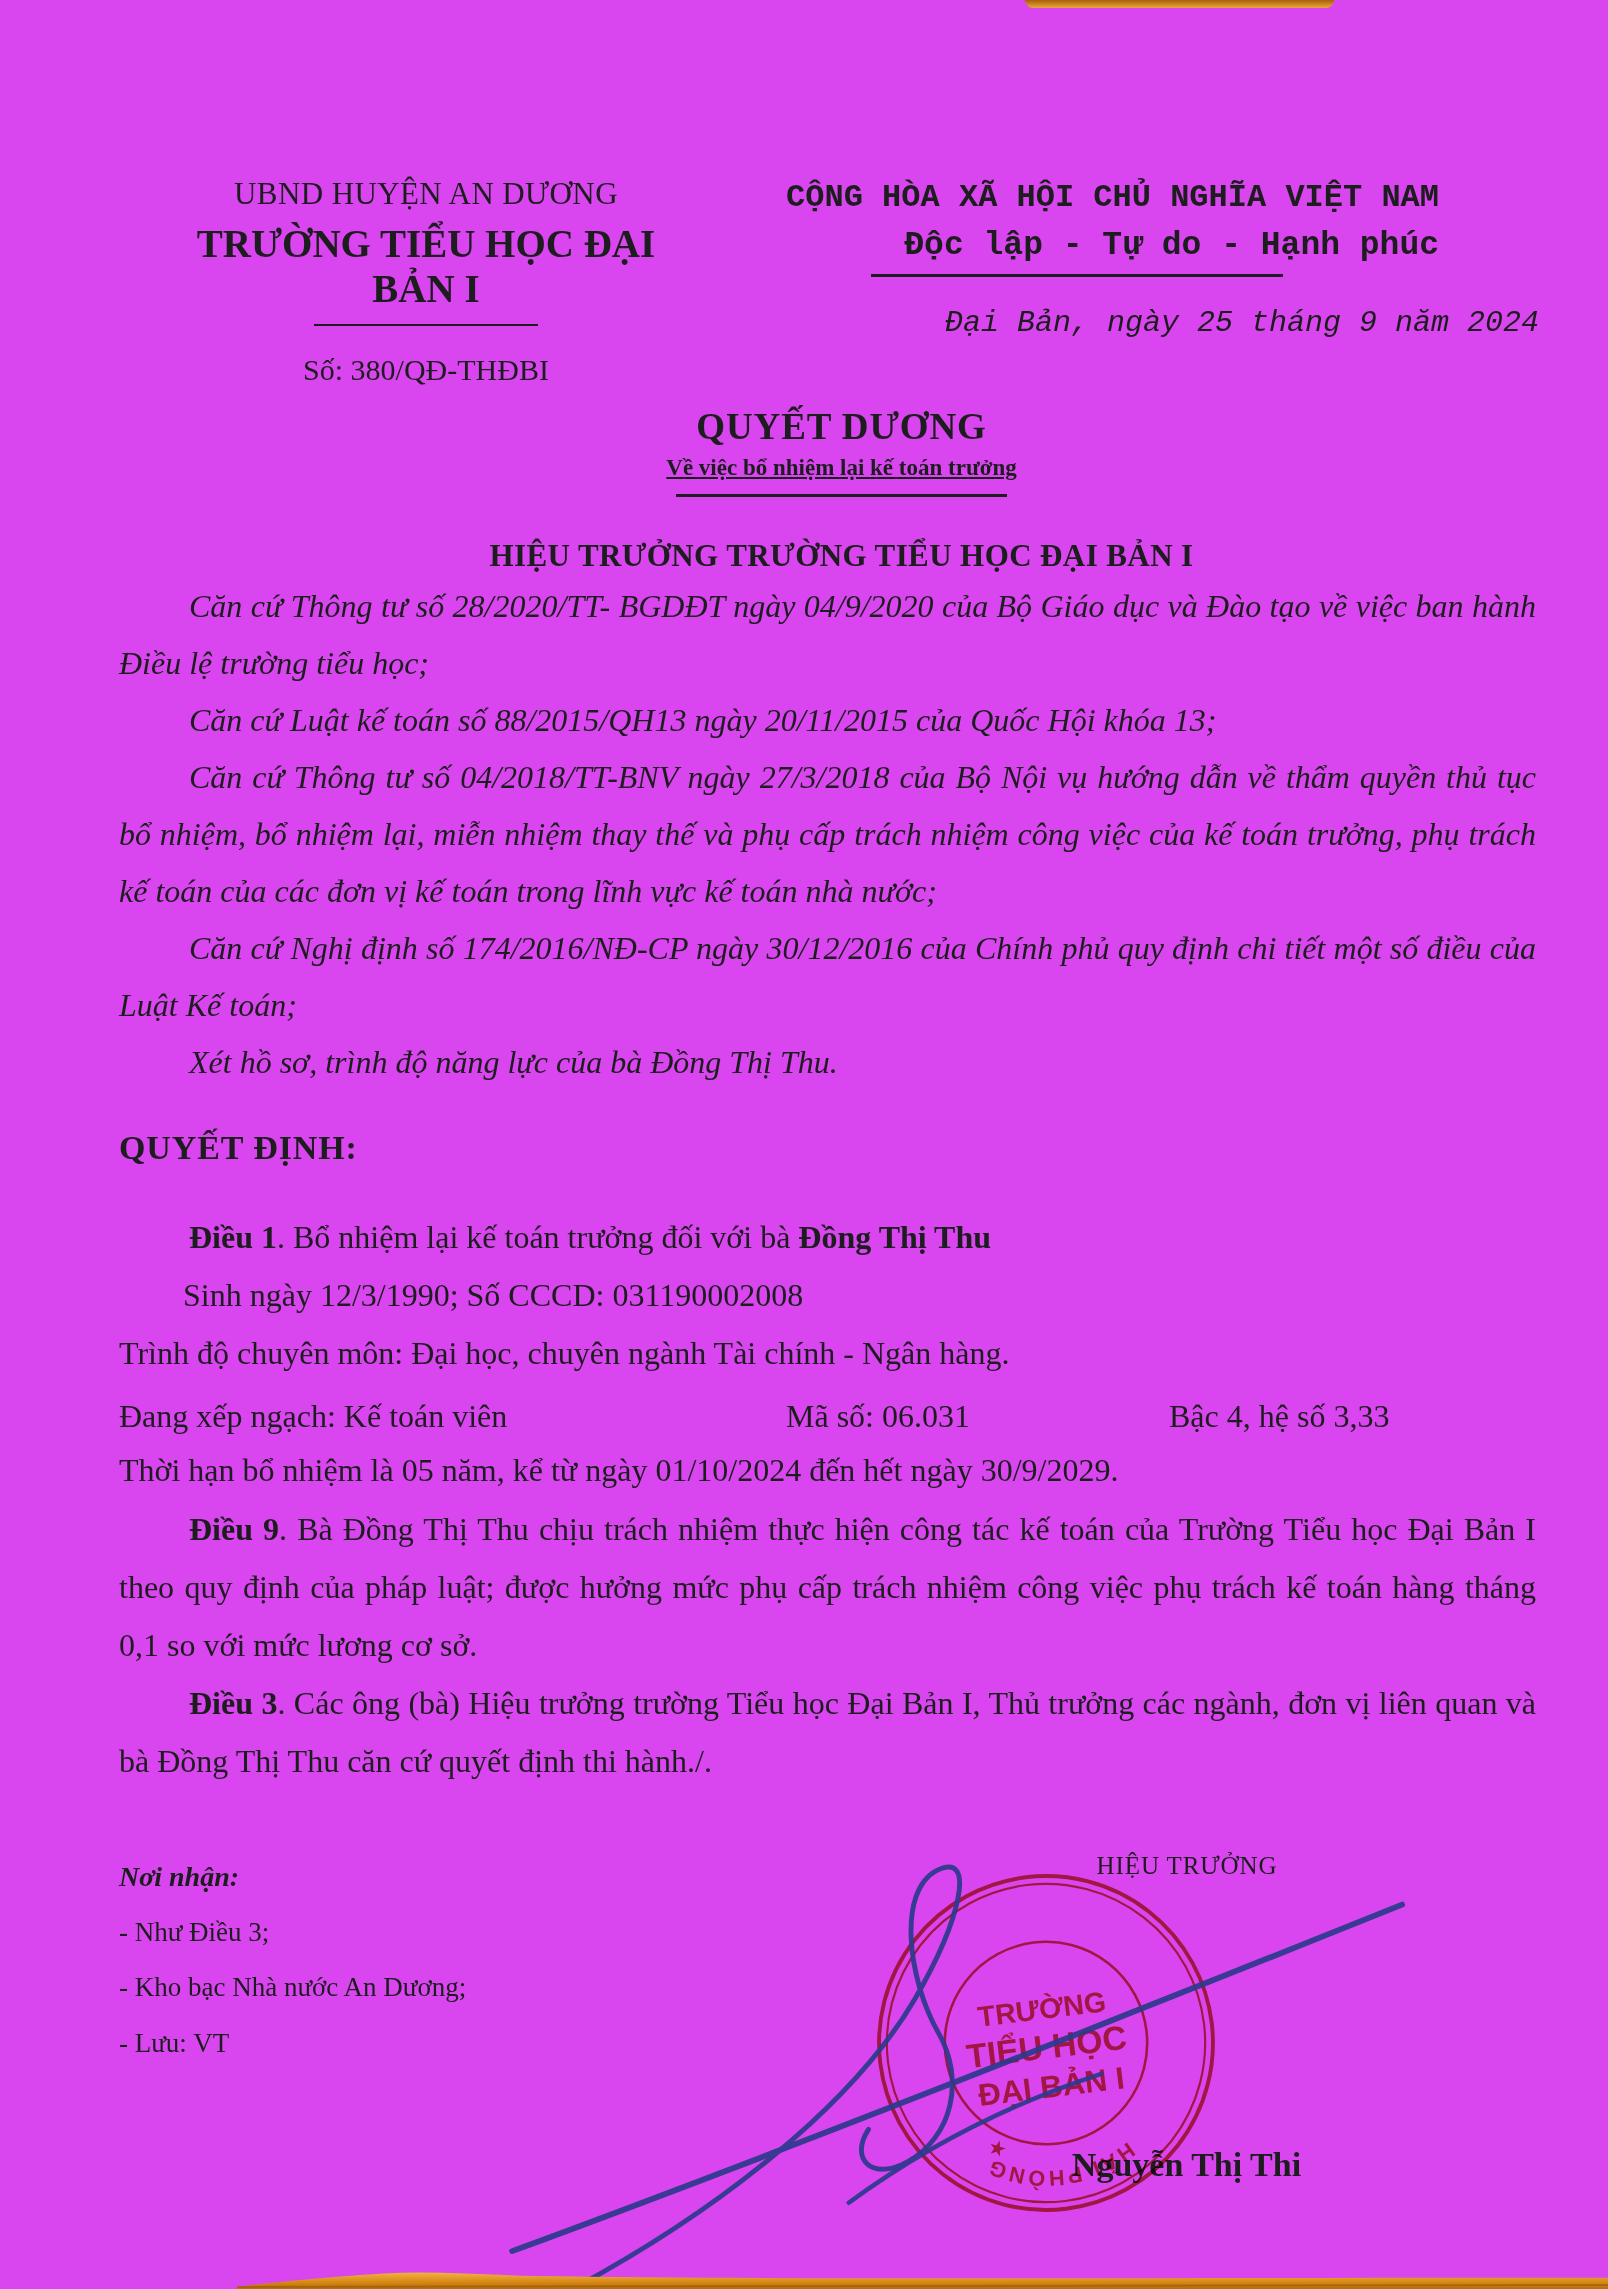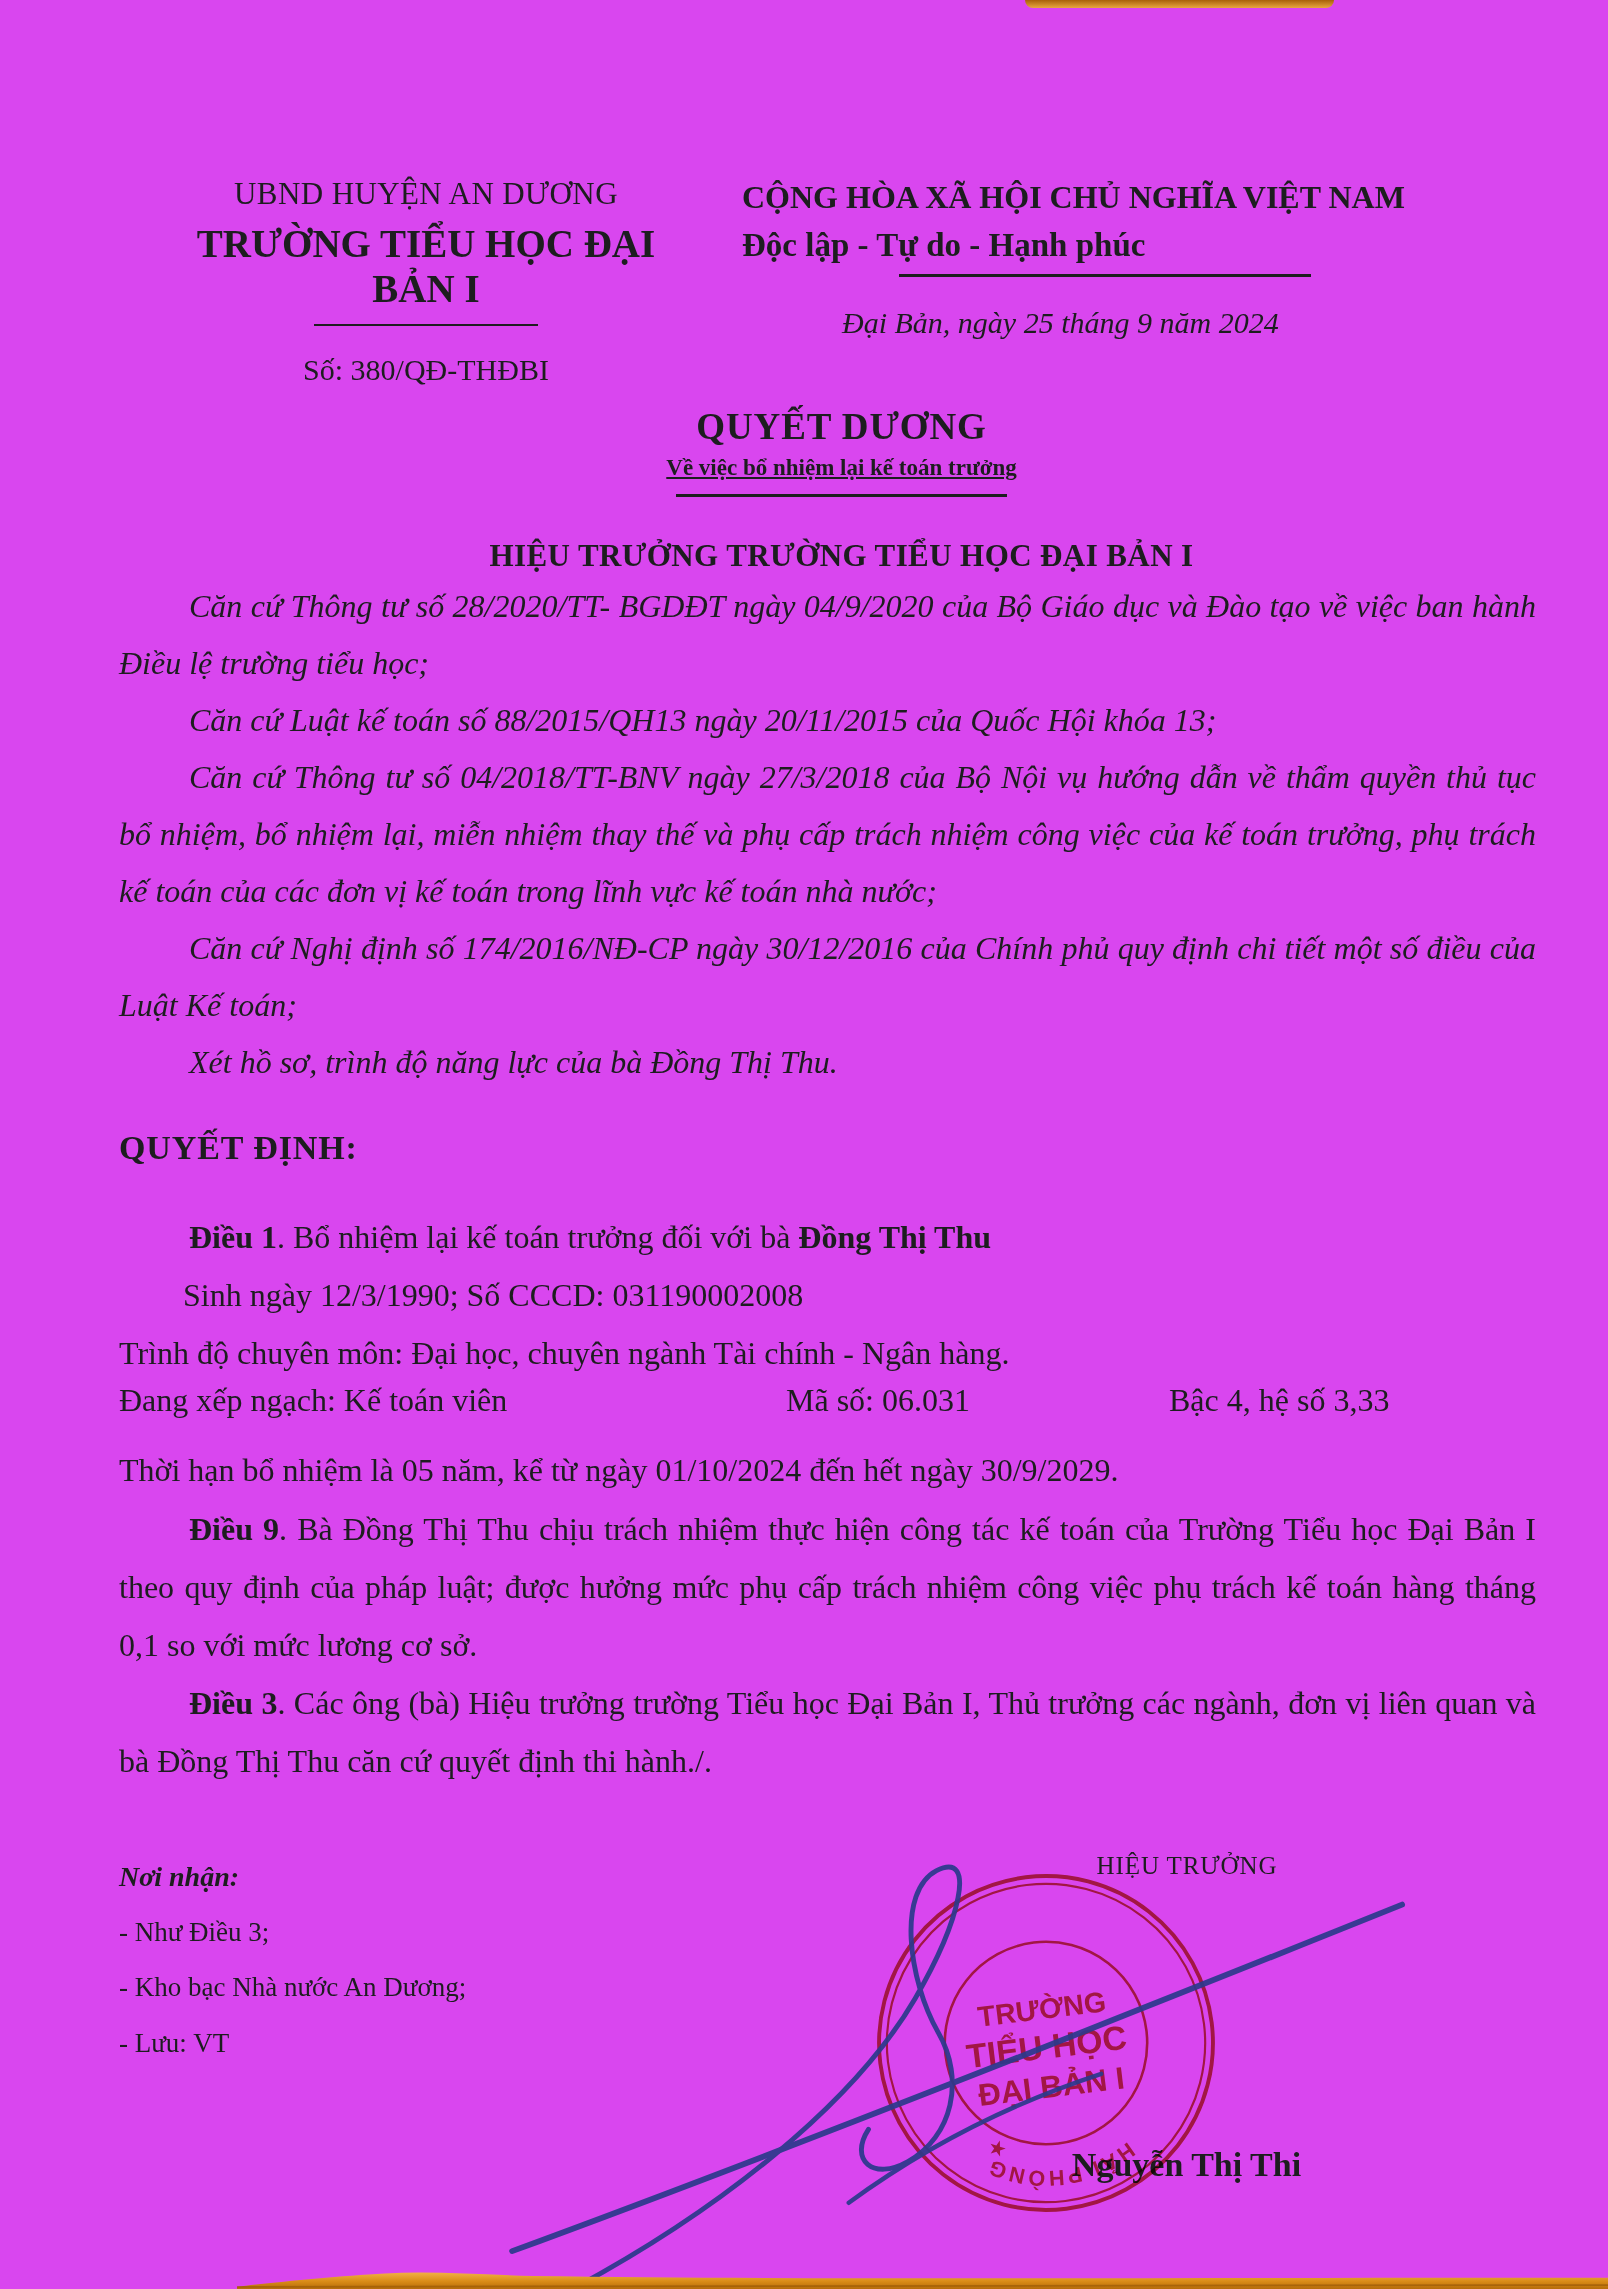--- a/index.html
+++ b/index.html
@@ -10,21 +10,21 @@
     overflow:hidden;
     font-family:"Liberation Serif","DejaVu Serif",serif;
     color:#1d1d1f;
   }
   
   .hdr-left{position:absolute;left:175px;top:176px;width:502px;text-align:center;}
   .hdr-left .l1{font-size:31px;letter-spacing:0.4px;}
   .hdr-left .l2{font-size:39px;font-weight:bold;margin-top:9px;}
   .hdr-left .rule{width:224px;height:2.7px;background:#1d1d1f;margin:12.5px auto 0;}
   .hdr-left .num{font-size:30px;margin-top:27px;}
-  .hdr-right{position:absolute;left:742px;top:179px;width:725px;text-align:left;}
+  .hdr-right{position:absolute;left:714px;top:179px;width:725px;text-align:right;font-family:Liberation Mono, monospace;}
   .hdr-right .l1{font-size:32px;font-weight:bold;}
   .hdr-right .l2{font-size:33px;font-weight:bold;margin-top:10.7px;}
   .hdr-right .rule{width:412px;height:2.7px;background:#1d1d1f;margin:10.7px auto 0;}
   .hdr-right .date{font-size:30px;font-style:italic;margin-top:29px;transform:translateX(100px);}
   
   .title-block{position:absolute;left:304px;top:405px;width:1075px;text-align:center;}
   .title-block .t1{font-size:37px;font-weight:bold;letter-spacing:0.9px;}
   .title-block .t2{font-size:23px;font-weight:bold;margin-top:7.2px;text-decoration:underline;}
   .title-block .rule{width:331px;height:3.6px;background:#1d1d1f;margin:12.5px auto 0;}
   .title-block .t3{font-size:31px;font-weight:bold;margin-top:41px;letter-spacing:0.4px;}
@@ -32,21 +32,21 @@
   .body-block{position:absolute;left:119px;top:578px;width:1417px;font-size:32px;}
   .body-block p{margin:0;text-align:justify;}
   .preamble p{font-style:italic;line-height:1.78;text-indent:70px;}
   .decision-heading{font-weight:bold;text-align:center;font-size:34px;
     text-indent:0 !important;margin:38px 0 41px !important;letter-spacing:0.9px;}
   .articles p{line-height:1.82;}
   .ind{text-indent:70px;}
   .pad{padding-left:64px;}
   b.lbl{font-weight:bold;}
   .rank-row{position:relative;height:59px;}
-  .rank-row span{position:absolute;top:0;white-space:nowrap;text-align:center;}
+  .rank-row span{position:absolute;top:16px;white-space:nowrap;text-align:center;}
   .rank-row .c1{left:0;}
   .rank-row .c2{left:667px;}
   .rank-row .c3{left:1050px;}
   
   .recipients{position:absolute;left:119px;top:1861px;font-size:27px;}
   .recipients .cap{font-weight:bold;font-style:italic;font-size:28px;}
   .recipients .item{margin-top:23px;line-height:1.2;}
   .signer-title{position:absolute;left:1026px;top:1852px;width:322px;text-align:center;
     font-size:25px;font-weight:normal;letter-spacing:0.9px;}
   .signer-name{position:absolute;left:1021px;top:2146px;width:331px;text-align:center;

